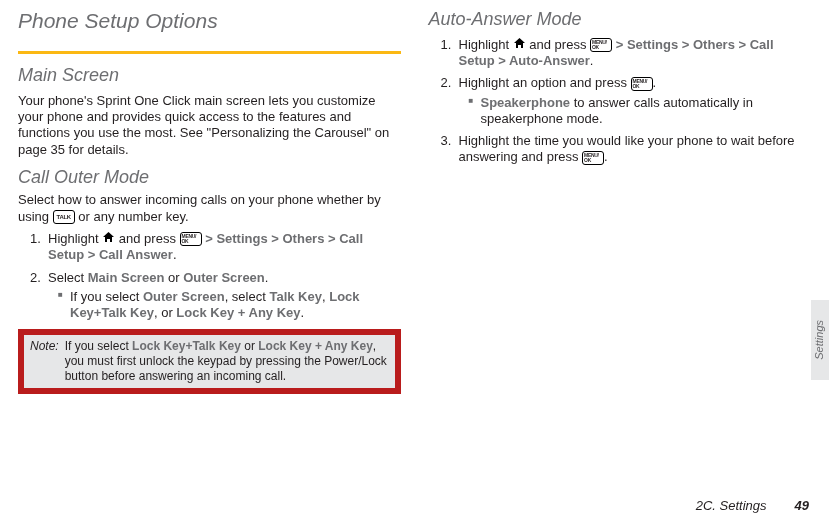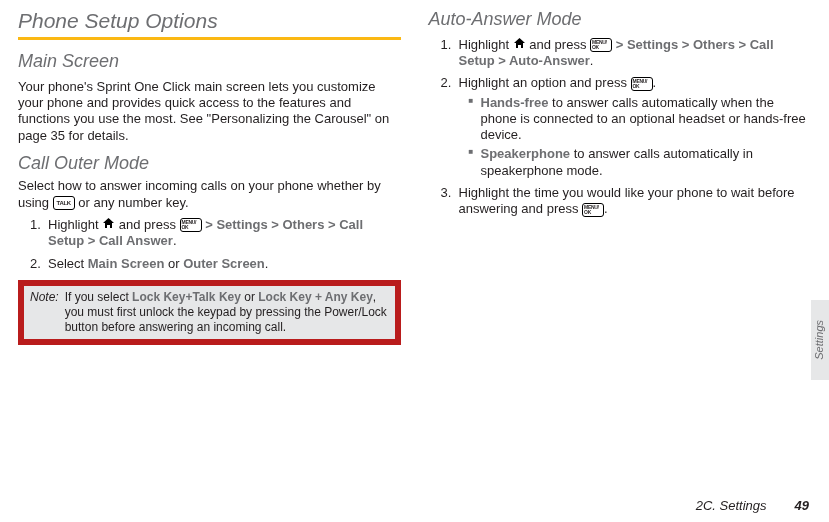--- a/index.html
+++ b/index.html
@@ -19,21 +19,21 @@
       gap: 28px;
     }
     .col {
       flex: 1;
       min-width: 0;
     }
     .h-setup {
       font-style: italic;
       font-size: 21px;
       color: #6d6e71;
-      margin-bottom: 3px;
+      margin-bottom: 17px;
       font-weight: normal;
     }
     .underline-bar {
       height: 3px;
       background: #fbb813;
       width: 100%;
       margin-bottom: 10px;
     }
     .h-main {
       font-style: italic;
@@ -152,20 +152,23 @@
         <span>Highlight </span><span class="icon-home"><svg width="13" height="12" viewBox="0 0 13 12">
               <path d="M6.5 1 L12 6 L10 6 L10 11 L8 11 L8 8 L5 8 L5 11 L3 11 L3 6 L1 6 Z" fill="#000"></path>
             </svg></span><span> and press </span><span class="icon-box" style="font-size:5px">MENU/
 OK</span>
         <span class="gt"> &gt; </span><span class="bold-gray">Settings</span><span class="gt"> &gt; </span><span class="bold-gray">Others</span><span class="gt"> &gt; </span><span class="bold-gray">Call Setup</span><span class="gt"> &gt; </span><span class="bold-gray">Call Answer</span>.
       </li>
       <li>
         <span class="num">2.</span>
         <span>Select </span><span class="bold-gray">Main Screen</span><span> or </span><span class="bold-gray">Outer Screen</span>.
         <ul class="sq">
+          <li>
+            <span>If you select </span><span class="bold-gray">Outer Screen</span><span>, select </span><span class="bold-gray">Talk Key</span>, <span class="bold-gray">Lock Key+Talk Key</span><span>, or </span><span class="bold-gray">Lock Key + Any Key</span>.
+          </li>
         </ul>
       </li>
     </ol>
 
     <div class="note-box">
       <div class="note-row">
         <div class="note-label">Note:</div>
         <div>
           <span>If you select </span><span class="bold-gray">Lock Key+Talk Key</span><span> or </span><span class="bold-gray">Lock Key + Any Key</span><span>, you must first unlock the keypad by pressing the Power/Lock button before answering an incoming call.</span>
         </div>
@@ -184,23 +187,20 @@
             </svg></span><span> and press </span><span class="icon-box" style="font-size:5px">MENU/
 OK</span>
         <span class="gt"> &gt; </span><span class="bold-gray">Settings</span><span class="gt"> &gt; </span><span class="bold-gray">Others</span><span class="gt"> &gt; </span><span class="bold-gray">Call Setup</span><span class="gt"> &gt; </span><span class="bold-gray">Auto-Answer</span>.
       </li>
       <li>
         <span class="num">2.</span>
         <span>Highlight an option and press </span><span class="icon-box" style="font-size:5px">MENU/
 OK</span>.
         <ul class="sq">
           <li>
-            <span class="bold-gray">Hands-free</span><span> to answer calls automatically when the phone is connected to an optional headset or hands-free device.</span>
-          </li>
-          <li>
             <span class="bold-gray">Speakerphone</span><span> to answer calls automatically in speakerphone mode.</span>
           </li>
         </ul>
       </li>
       <li>
         <span class="num">3.</span>
         <span>Highlight the time you would like your phone to wait before answering and press </span><span class="icon-box" style="font-size:5px">MENU/
 OK</span>.
       </li>
     </ol>

